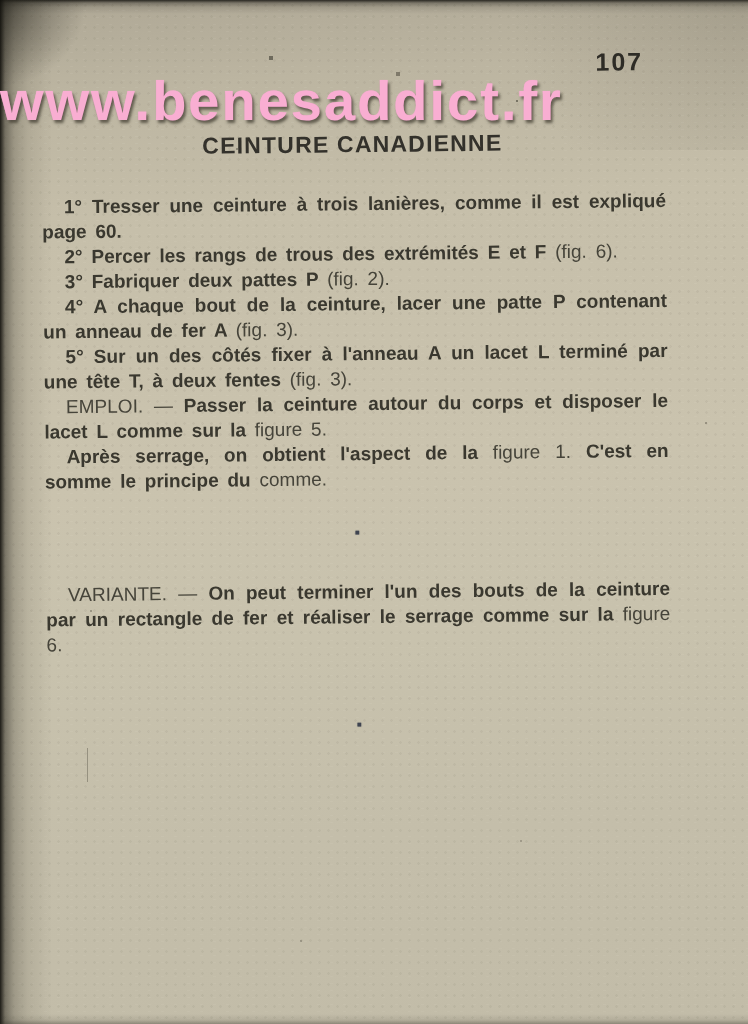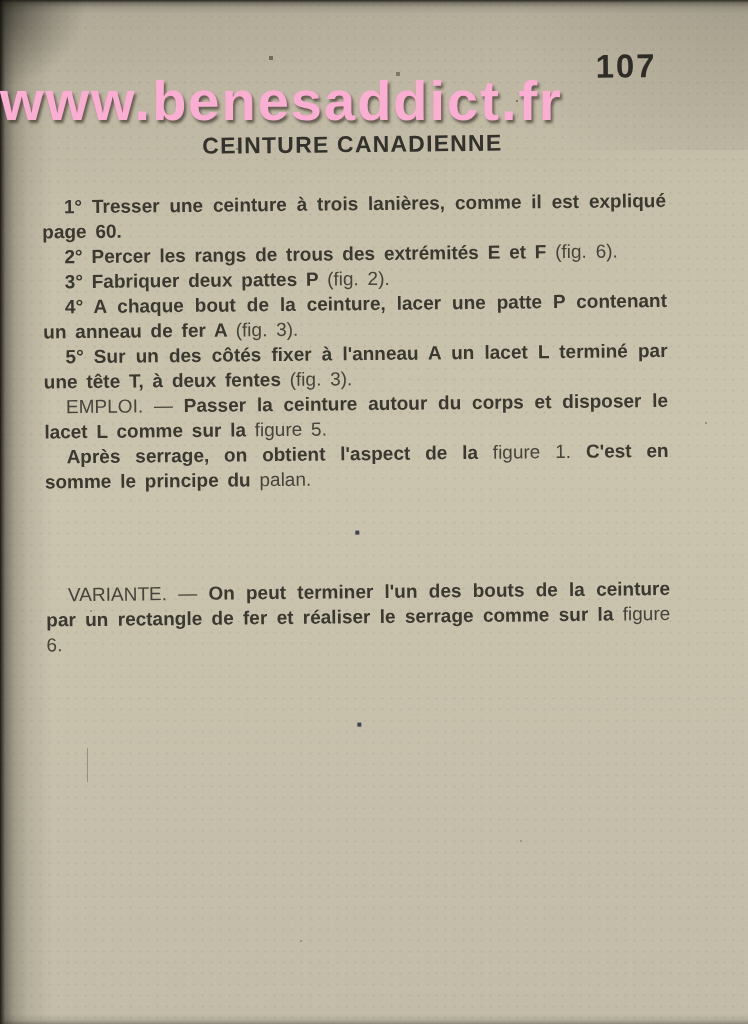--- a/index.html
+++ b/index.html
@@ -100,21 +100,21 @@
     position: absolute;
     left: 0; top: 0; width: 100%; height: 100%;
     transform: rotate(-0.6deg);
     transform-origin: 374px 400px;
     color: #38362e;
   }
 
   .page-number {
     position: absolute;
     left: 599px; top: 50px;
-    font-size: 33px;
+    font-size: 25px;
     font-weight: bold;
     letter-spacing: 2px;
     color: #2e2c26;
   }
 
   .doc-title {
     position: absolute;
     left: 44px; top: 131px; width: 622px;
     text-align: center;
     font-size: 23px;
@@ -200,21 +200,21 @@
       <p class="mt-step"><span>2° Percer les rangs de trous des extrémités E et F </span><span class="seg-light">(fig. 6).</span></p>
 
       <p class="mt-step"><span>3° Fabriquer deux pattes P </span><span class="seg-light">(fig. 2).</span></p>
 
       <p class="mt-step"><span>4° A chaque bout de la ceinture, lacer une patte P contenant un anneau de fer A </span><span class="seg-light">(fig. 3).</span></p>
 
       <p class="mt-step"><span>5° Sur un des côtés fixer à l'anneau A un lacet L terminé par une tête T, à deux fentes </span><span class="seg-light">(fig. 3).</span></p>
 
       <p class="mt-section"><span class="seg-light">EMPLOI. — </span><span>Passer la ceinture autour du corps et disposer le lacet L comme sur la </span><span class="seg-light">figure 5.</span></p>
 
-      <p class="mt-follow"><span>Après serrage, on obtient l'aspect de la </span><span class="seg-light">figure 1. </span><span>C'est en somme le principe du </span><span class="seg-light">palan.</span></p>
+      <p class="mt-follow"><span>Après serrage, on obtient l'aspect de la </span><span class="seg-light">figure 1. </span><span>C'est en somme le principe du </span><span class="seg-light">comme.</span></p>
 
       <p class="ornament-row orn-1"><span class="ornament">▪</span></p>
 
       <p class="mt-section" style="margin-top:36px;"><span class="seg-light">VARIANTE. — </span><span>On peut terminer l'un des bouts de la ceinture par un rectangle de fer et réaliser le serrage comme sur la </span><span class="seg-light">figure 6.</span></p>
 
       <p class="ornament-row orn-2"><span class="ornament">▪</span></p>
 
     </div>
   </div>
 

